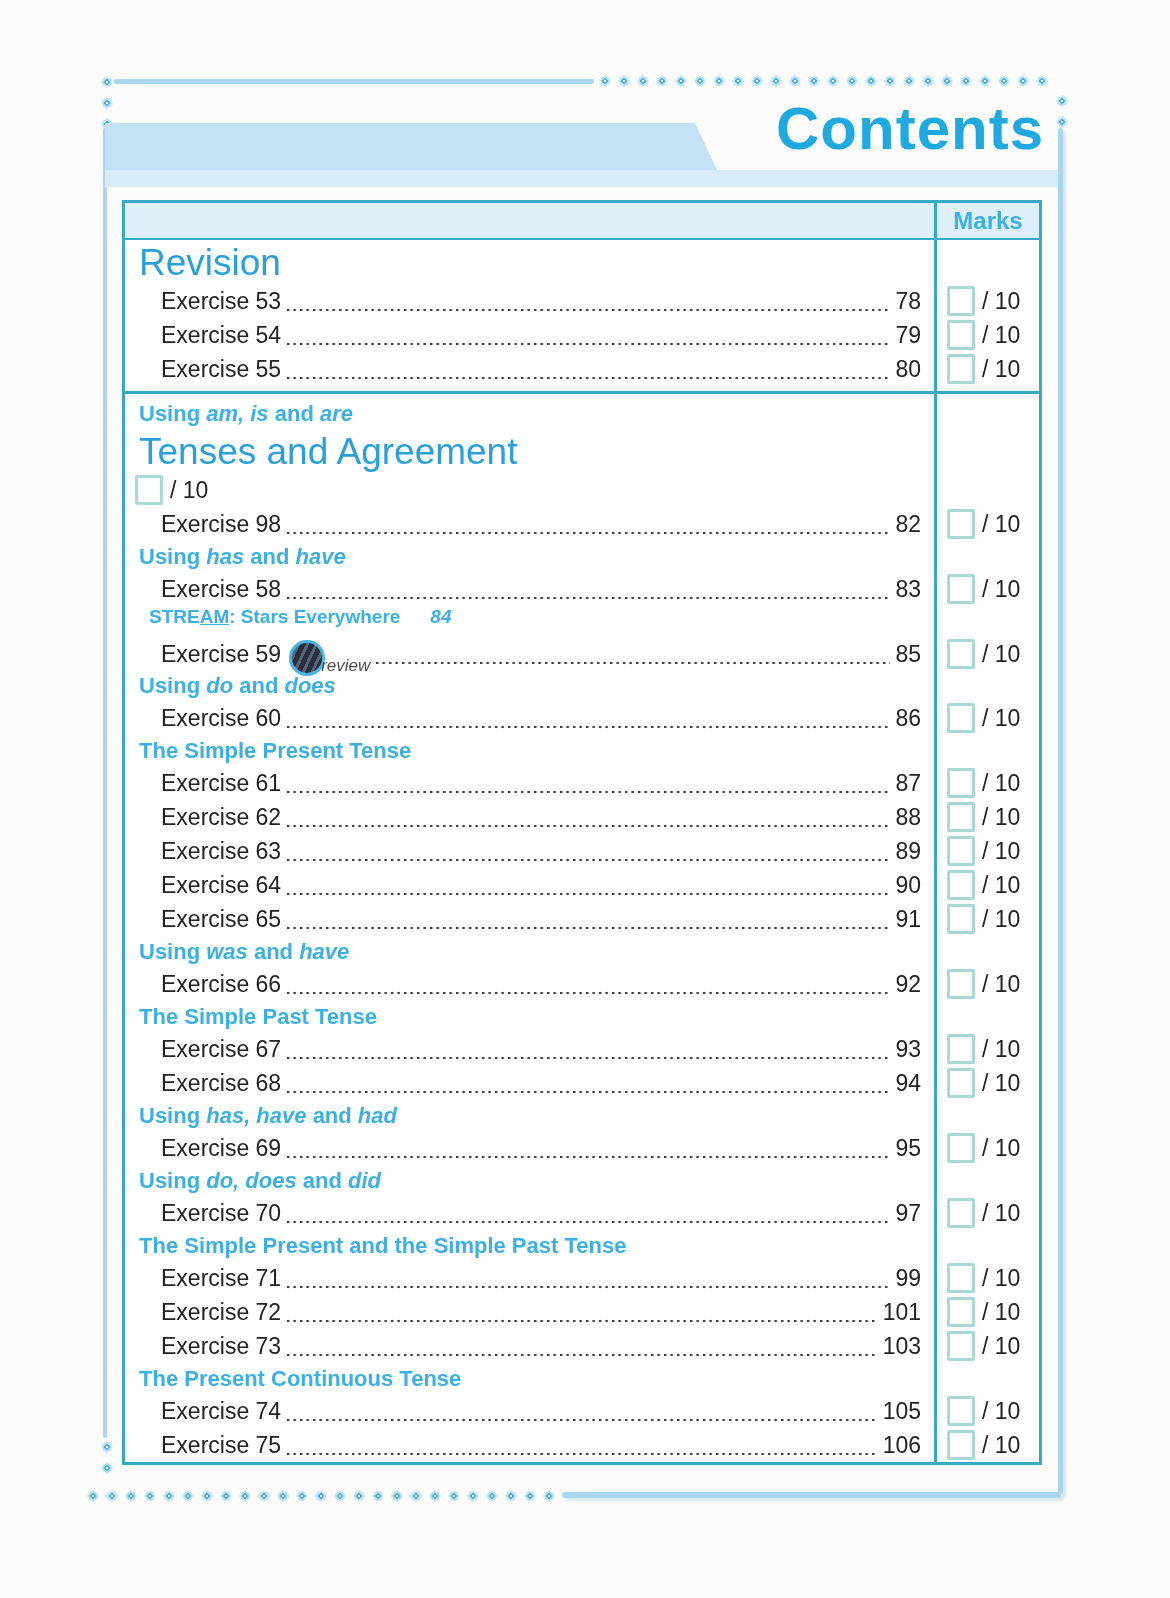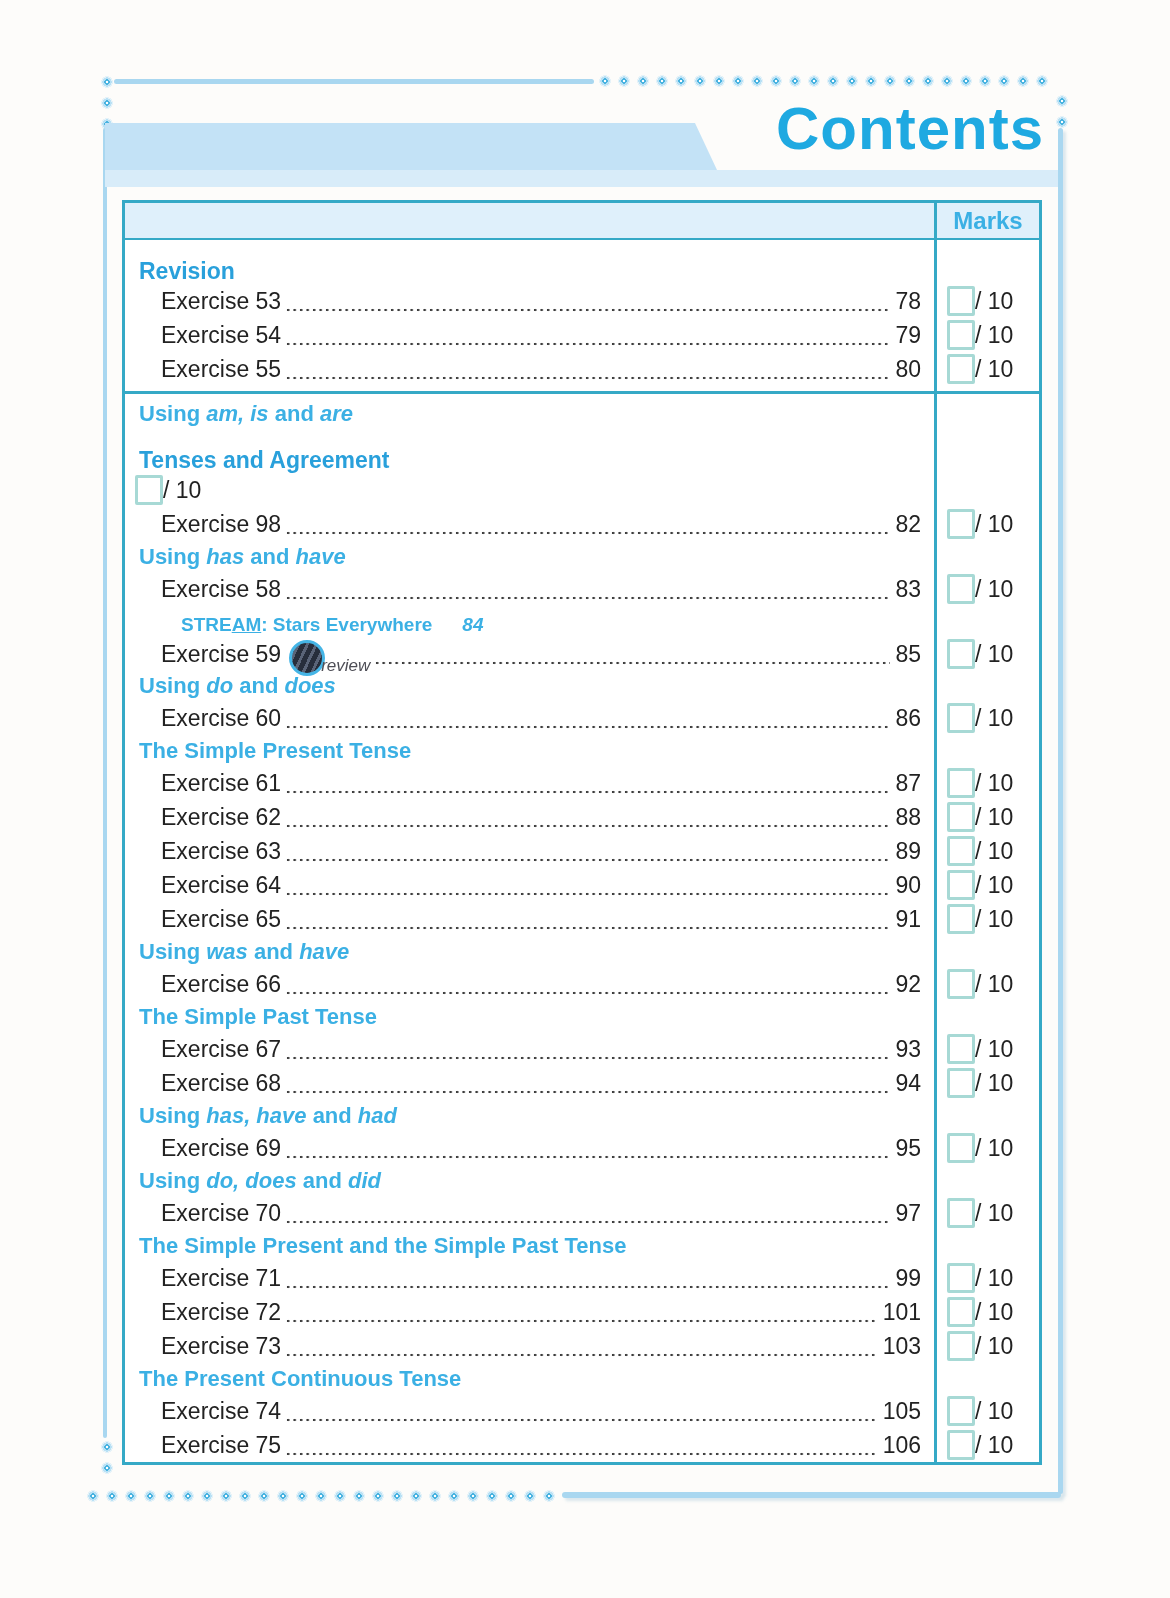--- a/index.html
+++ b/index.html
@@ -55,45 +55,45 @@
   .toc-header{
     display:grid;grid-template-columns:1fr 102px;height:37px;
     background:var(--header_fill);border-bottom:2px solid var(--table_border);
   }
   .marks-header{
     display:flex;align-items:center;justify-content:center;
     font-size:24px;font-weight:bold;color:var(--subsection_heading);
   }
   .row{display:grid;grid-template-columns:1fr 102px;}
   .cell.content{display:flex;align-items:center;padding:0 16px 0 36px;min-width:0;}
-  .cell.marks{display:flex;align-items:center;padding-left:10px;}
+  .cell.marks{display:flex;align-items:center;padding-left:10px;gap:7px;}
   .ex{height:34px;}
   .ex .label{font-size:23px;color:var(--text_dark);white-space:nowrap;text-align:center;}
   .leader{
     flex:1;height:4px;margin:0 5px;transform:translateY(9px);
     background-image:radial-gradient(circle at 2px 2px,#3c3c3c 1.25px,transparent 1.55px);
     background-size:6.5px 4px;background-repeat:repeat-x;
   }
   .page-num{font-size:23px;color:var(--text_dark);white-space:nowrap;}
   .marks-box{
     width:28px;height:30px;flex:0 0 28px;background:#ffffff;
     border:3px solid var(--box_border);border-radius:2px;
   }
   .marks-text{font-size:23px;color:var(--text_dark);white-space:nowrap;}
   .section-row{height:44px;}
   .section-row .cell.content{padding-left:14px;align-items:flex-end;}
-  .section-title{font-size:23px;font-weight:bold;color:var(--section_heading);line-height:1.1;}
+  .section-title{font-size:37px;font-weight:normal;color:var(--section_heading);line-height:1.1;}
   .subsection-row{height:31px;}
   .subsection-row .cell.content{padding-left:14px;align-items:center;}
   .subsection-title{font-size:22px;font-weight:bold;color:var(--subsection_heading);white-space:nowrap;}
   .subsection-title .it{font-style:italic;}
   .rule-row{border-top:3px solid var(--table_border);margin-top:5px;}
   .rule-pad{height:4px;}
   .stream-row{height:30px;}
-  .stream-row .cell.content{padding-left:56px;align-items:flex-end;}
+  .stream-row .cell.content{padding-left:24px;align-items:flex-start;}
   .stream-text{font-size:19px;font-weight:bold;color:var(--subsection_heading);white-space:nowrap;}
   .stream-text .ul{text-decoration:underline;}
   .stream-page{font-size:19px;font-weight:bold;font-style:italic;color:var(--subsection_heading);margin-left:30px;}
 
   
   .stamp{
     display:inline-block;width:36px;height:36px;flex:0 0 36px;border-radius:50%;
     margin-left:8px;border:3px solid #45B5E6;
     background:repeating-linear-gradient(115deg,#272e3c 0 5px,#5a6478 5px 8px);
     transform:translateY(4px);

